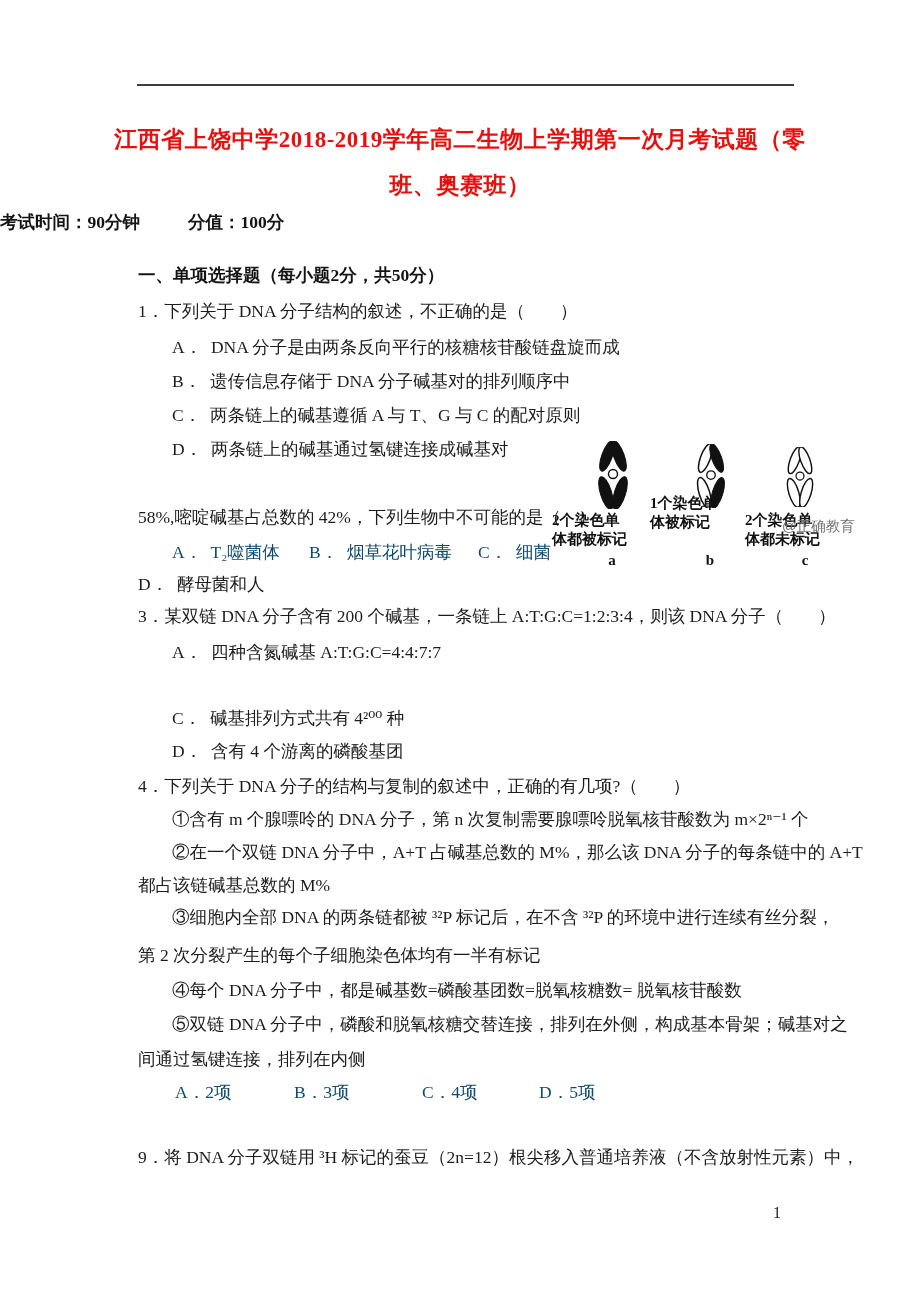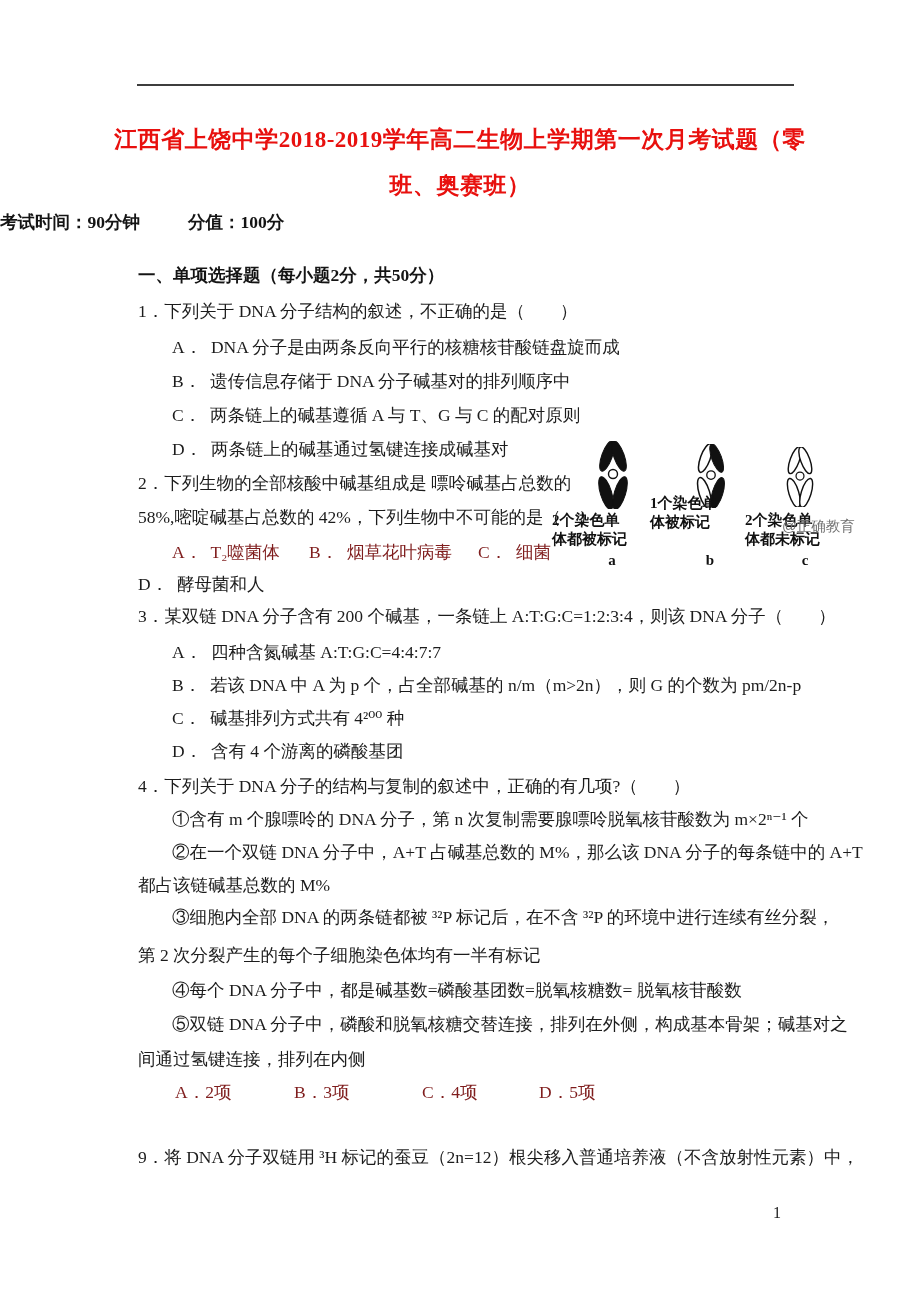--- a/index.html
+++ b/index.html
@@ -13,21 +13,21 @@
     font-size:23px;font-weight:bold;color:#e8100e;white-space:pre;letter-spacing:0.5px;
   }
   .exam-info{
     position:absolute;left:0;right:0;text-align:left;
     font-size:17.5px;font-weight:bold;color:#141414;white-space:pre;
   }
   .exam-info .gap{display:inline-block;width:48px;}
   .ln{position:absolute;left:138px;font-size:17.5px;line-height:22px;white-space:pre;color:#1c1c1c;}
   .bold{font-weight:bold;color:#141414;}
   .opt{left:172px;}
-  .abs{position:absolute;font-size:17.5px;white-space:pre;color:#7f1d1d;}
+  .abs{position:absolute;font-size:17.5px;white-space:pre;color:#0c4a6e;}
   .fig-label{
     position:absolute;width:120px;
     font-size:15px;line-height:18.5px;font-weight:bold;color:#111;white-space:pre;
   }
   .fig-letter{
     position:absolute;width:120px;text-align:center;
     font-size:15px;font-weight:bold;color:#111;
   }
   .chrom{position:absolute;}
   .watermark{
@@ -49,21 +49,20 @@
   <div class="exam-info" style="top:210px"><span>考试时间：90分钟</span><span class="gap"></span><span>分值：100分</span></div>
 
   <div class="ln bold" style="top:264px">一、单项选择题（每小题2分，共50分）</div>
 
   <div class="ln" style="top:300px">1．下列关于 DNA 分子结构的叙述，不正确的是（　　）</div>
   <div class="ln opt" style="top:370px">B．  遗传信息存储于 DNA 分子碱基对的排列顺序中</div>
   <div class="ln opt" style="top:336px">A．  DNA 分子是由两条反向平行的核糖核苷酸链盘旋而成</div>
   <div class="ln opt" style="top:438px">D．  两条链上的碱基通过氢键连接成碱基对</div>
   <div class="ln opt" style="top:404px">C．  两条链上的碱基遵循 A 与 T、G 与 C 的配对原则</div>
 
-  <div class="ln" style="top:472px">2．下列生物的全部核酸中碱基组成是 嘌呤碱基占总数的</div>
   <div class="ln" style="top:506px">58%,嘧啶碱基占总数的 42%，下列生物中不可能的是（　）</div>
   <div class="abs" style="left:172px;top:540px">A．  T₂噬菌体</div>
   <div class="abs" style="left:309px;top:540px">B．  烟草花叶病毒</div>
   <div class="abs" style="left:478px;top:540px">C．  细菌</div>
   <div class="ln" style="top:573px">D．  酵母菌和人</div>
 
   <svg class="chrom" style="left:594px;top:441px" width="38" height="68" viewBox="0 0 38 68">
     <ellipse cx="13" cy="15" rx="5.2" ry="16" transform="rotate(20 13 15)" fill="#111" stroke="#111"></ellipse>
     <ellipse cx="25" cy="15" rx="5.2" ry="16" transform="rotate(-20 25 15)" fill="#111" stroke="#111"></ellipse>
     <ellipse cx="12" cy="52" rx="5.6" ry="17" transform="rotate(-17 12 52)" fill="#111" stroke="#111"></ellipse>
@@ -90,21 +89,20 @@
   <div class="fig-label" style="left:552px;top:511px"><span>2个染色单</span><br><span>体都被标记</span></div>
   <div class="fig-label" style="left:650px;top:494px"><span>1个染色单</span><br><span>体被标记</span></div>
   <div class="fig-label" style="left:745px;top:511px"><span>2个染色单</span><br><span>体都未标记</span></div>
 
   <div class="fig-letter" style="left:552px;top:552px">a</div>
   <div class="fig-letter" style="left:650px;top:552px">b</div>
   <div class="fig-letter" style="left:745px;top:552px">c</div>
 
   <div class="ln" style="top:605px">3．某双链 DNA 分子含有 200 个碱基，一条链上 A:T:G:C=1:2:3:4，则该 DNA 分子（　　）</div>
   <div class="ln opt" style="top:641px">A．  四种含氮碱基 A:T:G:C=4:4:7:7</div>
-  <div class="ln opt" style="top:674px">B．  若该 DNA 中 A 为 p 个，占全部碱基的 n/m（m&gt;2n），则 G 的个数为 pm/2n-p</div>
   <div class="ln opt" style="top:707px">C．  碱基排列方式共有 4²⁰⁰ 种</div>
   <div class="ln opt" style="top:740px">D．  含有 4 个游离的磷酸基团</div>
 
   <div class="ln" style="top:775px">4．下列关于 DNA 分子的结构与复制的叙述中，正确的有几项?（　　）</div>
   <div class="ln opt" style="top:808px">①含有 m 个腺嘌呤的 DNA 分子，第 n 次复制需要腺嘌呤脱氧核苷酸数为 m×2ⁿ⁻¹ 个</div>
   <div class="ln opt" style="top:841px">②在一个双链 DNA 分子中，A+T 占碱基总数的 M%，那么该 DNA 分子的每条链中的 A+T</div>
   <div class="ln" style="top:874px">都占该链碱基总数的 M%</div>
   <div class="ln opt" style="top:906px">③细胞内全部 DNA 的两条链都被 ³²P 标记后，在不含 ³²P 的环境中进行连续有丝分裂，</div>
   <div class="ln" style="top:944px">第 2 次分裂产生的每个子细胞染色体均有一半有标记</div>
   <div class="ln opt" style="top:979px">④每个 DNA 分子中，都是碱基数=磷酸基团数=脱氧核糖数= 脱氧核苷酸数</div>

